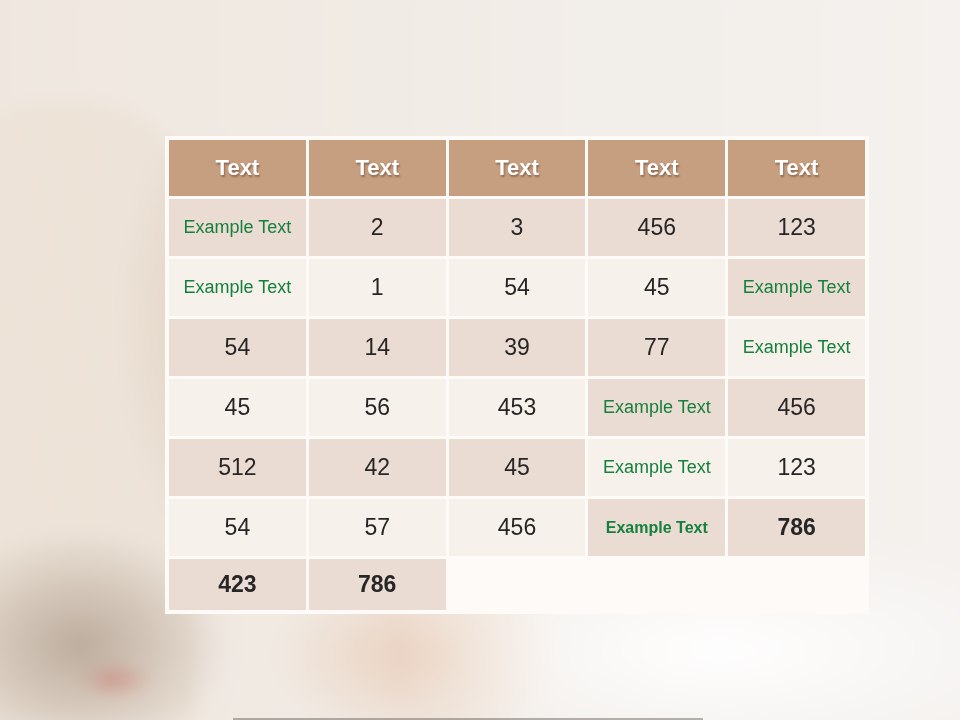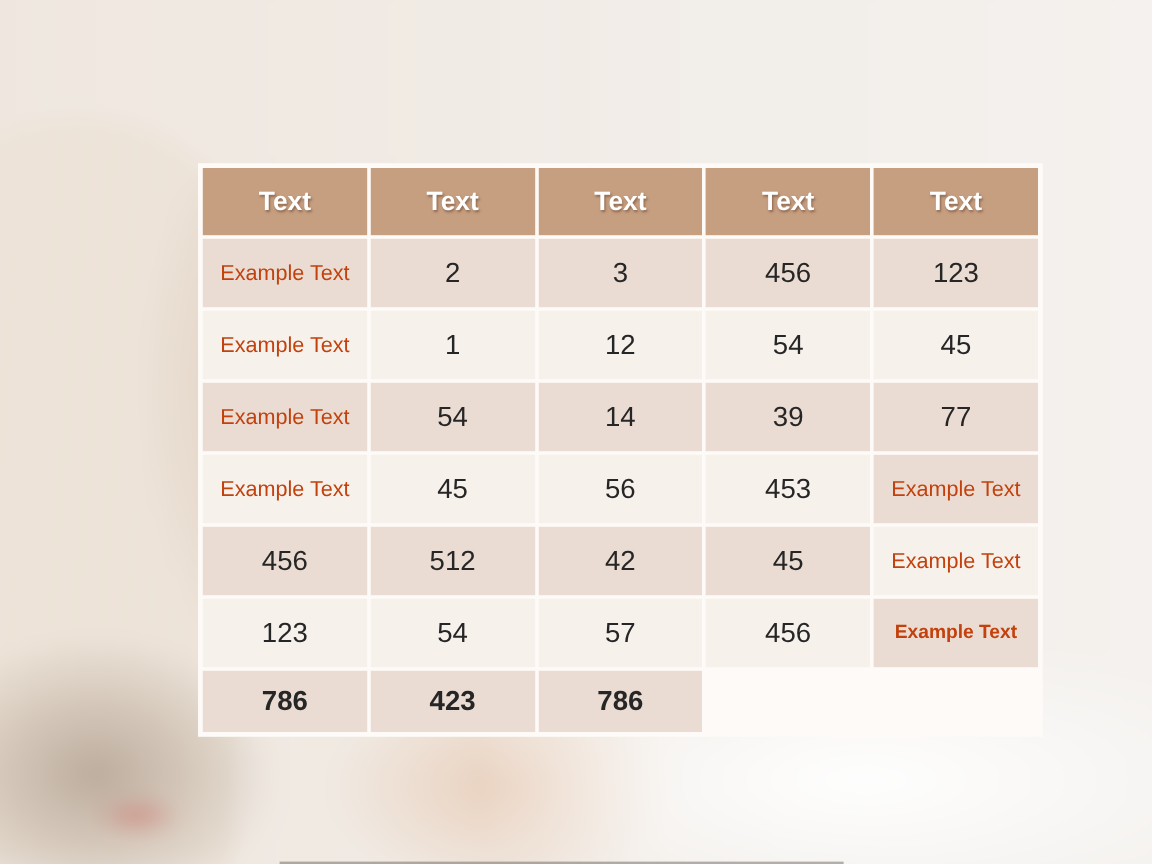--- a/index.html
+++ b/index.html
@@ -76,21 +76,21 @@
     margin-left:36px;
   }
   .cell{
     display:flex;align-items:center;justify-content:center;
     color:#262626;font-size:23px;
   }
   .cell.head{
     background:#c69e80;color:#ffffff;font-weight:700;font-size:22px;
     text-shadow:1px 2px 2px rgba(95,62,40,.55);
   }
-  .cell.label{font-size:18px;color:#c2410c;}
+  .cell.label{font-size:18px;color:#15803d;}
   .row-odd{background:#ebdcd3;}
   .row-even{background:#f7f1ec;}
   .bold-row .cell,.bold-row.cell{font-weight:700;}
   .bold-row-label{font-size:16px !important;font-weight:700;}
 </style>
 </head>
 <body>
 
 <div class="slide">
 
@@ -114,21 +114,20 @@
     <div class="cell head">Text</div>
     <div class="cell head">Text</div>
     <div class="cell head">Text</div>
   <div class="cell label row-odd">Example Text</div>
       <div class="cell row-odd">2</div>
       <div class="cell row-odd">3</div>
       <div class="cell row-odd">456</div>
       <div class="cell row-odd">123</div>
       <div class="cell label row-even">Example Text</div>
       <div class="cell row-even">1</div>
-      <div class="cell row-even">12</div>
       <div class="cell row-even">54</div>
       <div class="cell row-even">45</div>
       <div class="cell label row-odd">Example Text</div>
       <div class="cell row-odd">54</div>
       <div class="cell row-odd">14</div>
       <div class="cell row-odd">39</div>
       <div class="cell row-odd">77</div>
       <div class="cell label row-even">Example Text</div>
       <div class="cell row-even">45</div>
       <div class="cell row-even">56</div>

